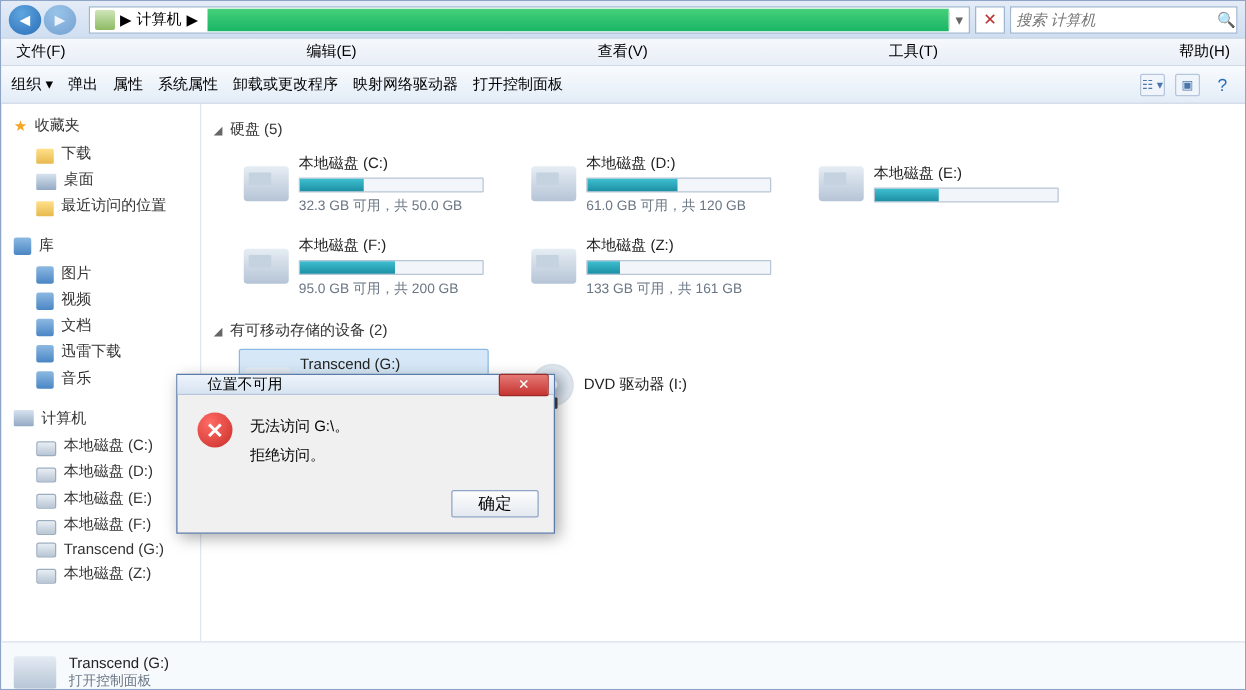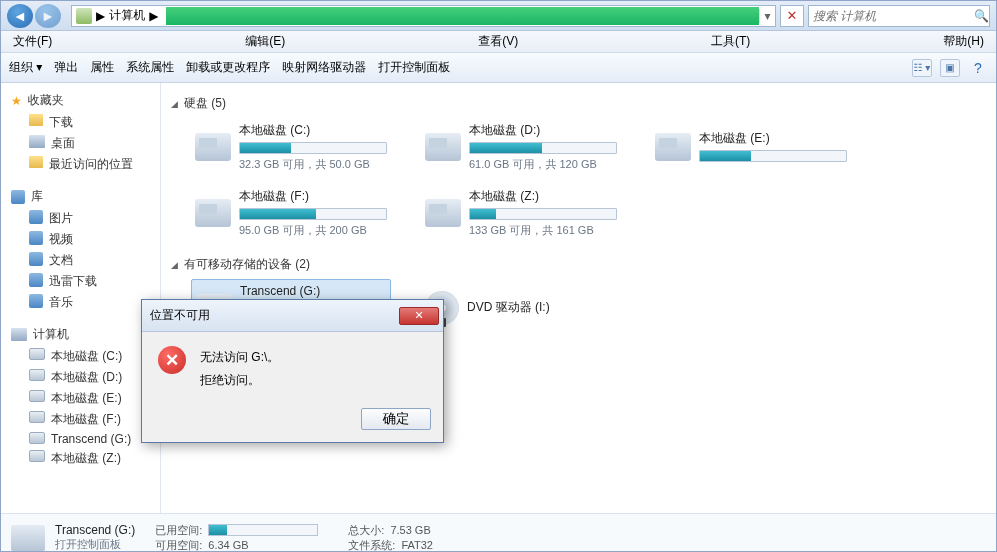--- a/index.html
+++ b/index.html
@@ -27,21 +27,21 @@
 
 .toolbar { height: 30px; background: linear-gradient(#f8fbfe, #e3ecf7); border-bottom: 1px solid #c5d3e4; display: flex; align-items: center; padding: 0 8px; gap: 12px; }
 .toolbar .tl { cursor: pointer; }
 .tool-right { margin-left: auto; display: flex; gap: 8px; align-items: center; }
 .tool-ic { width: 20px; height: 18px; border: 1px solid #b5c6dc; background: #f0f5fb; border-radius: 2px; cursor: pointer; display: flex; align-items: center; justify-content: center; font-size: 10px; color: #4a76aa; }
 
 
 .body-split { display: flex; height: 430px; }
 .sidebar { width: 160px; border-right: 1px solid #e0e6ee; padding: 6px 2px 6px 6px; overflow: hidden; }
 .side-group-title { display: flex; align-items: center; gap: 6px; font-weight: normal; color: #333; padding: 3px 0 3px 4px; }
-.side-item { display: flex; align-items: flex-start; gap: 6px; padding: 2px 0 2px 22px; cursor: pointer; color: #333; }
+.side-item { display: flex; align-items: flex-end; gap: 6px; padding: 2px 0 2px 22px; cursor: pointer; color: #333; }
 .star-ic { color: #f5a623; }
 .fold-ic { width: 14px; height: 12px; background: linear-gradient(#ffe08a, #e6b94d); border-radius: 1px; }
 .drive-ic { width: 16px; height: 12px; background: linear-gradient(#e8eef4, #b9c6d4); border-radius: 2px; border: 1px solid #9aacc0; }
 .lib-ic { width: 14px; height: 14px; background: linear-gradient(#8db9e2, #4a86c4); border-radius: 2px; }
 .comp-ic { width: 16px; height: 13px; background: linear-gradient(#d7e2ef, #93a9c4); border-radius: 1px; }
 
 .main { flex: 1; padding: 8px 10px; overflow: hidden; }
 .section-hdr { display: flex; align-items: center; gap: 6px; color: #333; padding: 4px 0; }
 .section-hdr .tri { color: #666; font-size: 9px; }
 .drive-grid { display: flex; flex-wrap: wrap; gap: 8px 30px; padding: 2px 0 10px 20px; }
@@ -52,21 +52,21 @@
 .disc-ic { width: 34px; height: 34px; border-radius: 50%; background: radial-gradient(circle, #fff 15%, #c9d5e3 18%, #e0e7ef 60%, #b9c5d4); position: relative; }
 .disc-lbl { position: absolute; bottom: -2px; left: 0; background: #444; color: #fff; font-size: 8px; padding: 0 2px; border-radius: 1px; }
 .di-info { flex: 1; }
 .di-name { color: #222; }
 .di-bar { height: 12px; border: 1px solid #b8c5d4; background: #f2f5f9; margin: 3px 0; position: relative; border-radius: 1px; }
 .di-fill { height: 100%; background: linear-gradient(#3fbfd1, #1d8fa5); }
 .di-sub { color: #6a7684; font-size: 11px; }
 
 
 .dialog { position: absolute; left: 140px; top: 298px; width: 303px; background: #f0f0f0; border: 1px solid #5a7aa8; box-shadow: 3px 3px 12px rgba(0,0,0,0.35); }
-.dlg-title { height: 32px; background: linear-gradient(#eef4fb, #d7e3f1); display: flex; align-items: center; padding: 0 4px 0 8px; border-bottom: 1px solid #b5c6dc; }
+.dlg-title { height: 16px; background: linear-gradient(#eef4fb, #d7e3f1); display: flex; align-items: center; padding: 0 4px 0 24px; border-bottom: 1px solid #b5c6dc; }
 .dlg-close { margin-left: auto; width: 40px; height: 18px; background: linear-gradient(#e47a76, #c53430); border: 1px solid #9a2a27; border-radius: 2px; color: #fff; display: flex; align-items: center; justify-content: center; font-size: 11px; cursor: pointer; }
 .dlg-body { padding: 14px 16px 10px 16px; display: flex; gap: 14px; }
 .err-ic { width: 28px; height: 28px; border-radius: 50%; background: radial-gradient(circle at 35% 30%, #ff6b66, #c92e29); color: #fff; display: flex; align-items: center; justify-content: center; font-size: 17px; font-weight: bold; flex-shrink: 0; }
 .dlg-text { flex: 1; line-height: 1.9; }
 .dlg-btns { display: flex; justify-content: flex-end; padding: 6px 12px 12px; }
 .dlg-btn { width: 70px; height: 22px; background: linear-gradient(#fdfdfd, #e4e9f0); border: 1px solid #8ea5c7; border-radius: 2px; cursor: pointer; }
 
 
 .details-pane { height: 48px; border-top: 1px solid #d9e2ee; background: #f7fafd; display: flex; align-items: center; padding: 4px 10px; gap: 10px; }
 .dp-ic { width: 34px; height: 26px; background: linear-gradient(#e4ebf3, #b7c5d6); border-radius: 2px; }
@@ -284,44 +284,20 @@
     </div>
   </div>
 </div>
 
 <div class="details-pane">
   <div class="dp-ic"></div>
   <div class="dp-main">
     <span class="dp-title">Transcend (G:)</span>
     <span class="dp-sub">打开控制面板</span>
   </div>
-  <div class="dp-cols">
-    <div>
-      <div class="dp-row">
-          <span>已用空间:</span>
-          <div class="dp-bar">
-            <div class="dp-fill" style="width:16%"></div>
-          </div>
-        </div>
-      <div class="dp-row">
-          <span>可用空间:</span>
-          <span>6.34 GB</span>
-        </div>
-    </div>
-    <div>
-      <div class="dp-row">
-          <span>总大小:</span>
-          <span>7.53 GB</span>
-        </div>
-      <div class="dp-row">
-          <span>文件系统:</span>
-          <span>FAT32</span>
-        </div>
-    </div>
-  </div>
 </div>
 
 <div class="dialog">
   <div class="dlg-title">
     <span>位置不可用</span>
     <div class="dlg-close">✕</div>
   </div>
   <div class="dlg-body">
     <div class="err-ic">✕</div>
     <div class="dlg-text">

